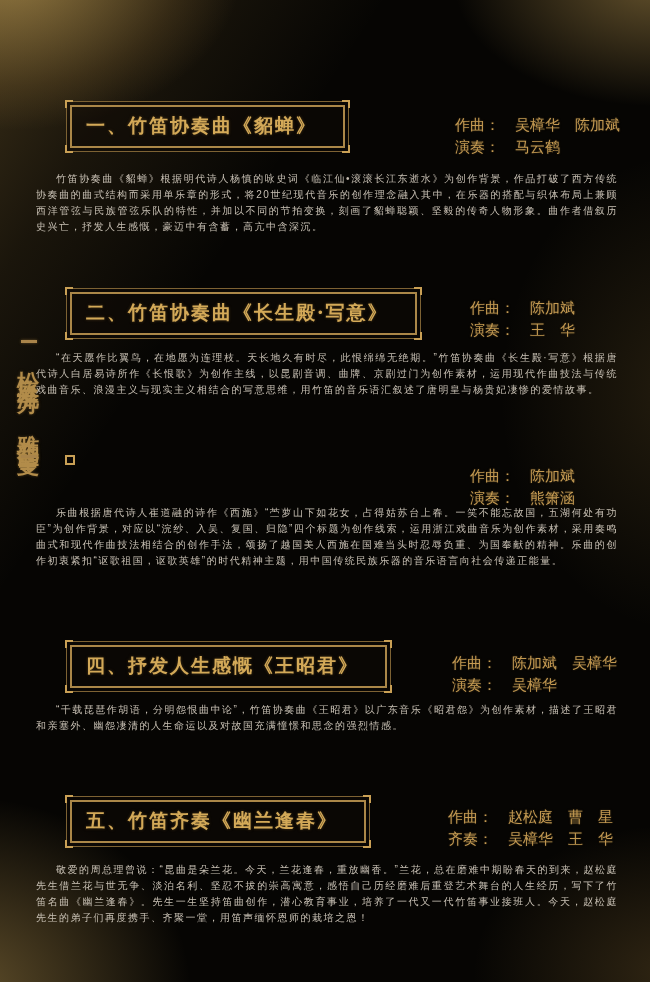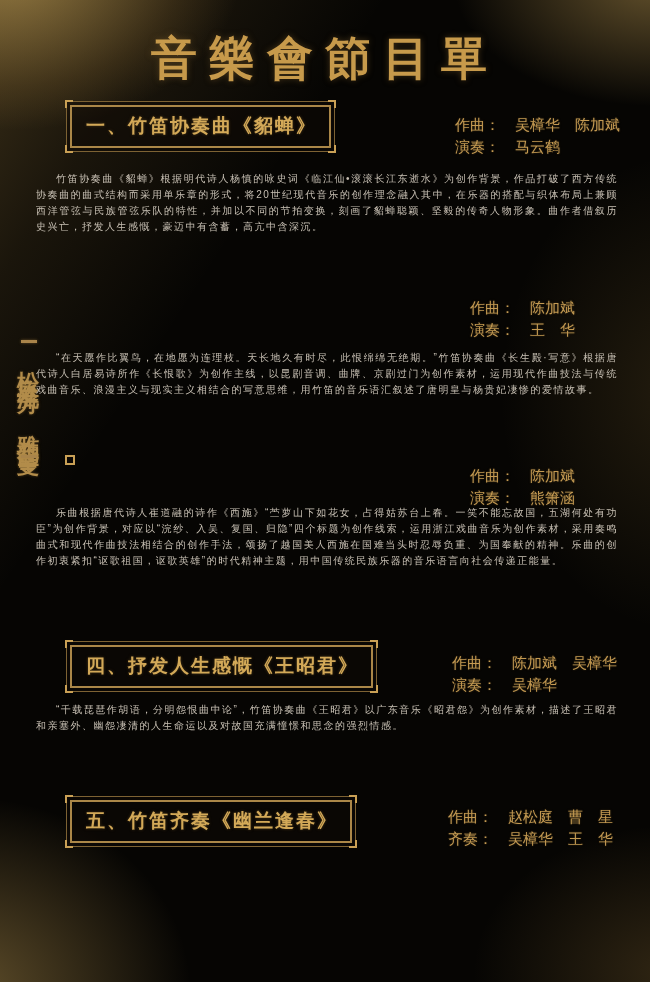--- a/index.html
+++ b/index.html
@@ -46,21 +46,21 @@
   .side-gap { height:16px; }
   .sec-box {
     position:absolute; left:66px;
     border:1px solid #7d6233;
     padding:3px;
     background:rgba(14,10,5,0.55);
   }
   .sec-box-inner {
     display:block;
     border:2px solid #ab8748;
-    padding:6px 12px 7px 14px;
+    padding:6px 26px 7px 14px;
     color:#d3a958;
     font-size:19px; font-weight:bold;
     letter-spacing:2px; white-space:nowrap;
     font-family:"DejaVu Serif", serif;
     text-shadow:0 0 3px rgba(120,90,40,0.6);
   }
   .corner { position:absolute; width:8px; height:8px; }
   .corner.tl { top:-2px; left:-2px; border-top:2px solid #c9a055; border-left:2px solid #c9a055; }
   .corner.tr { top:-2px; right:-2px; border-top:2px solid #c9a055; border-right:2px solid #c9a055; }
   .corner.bl { bottom:-2px; left:-2px; border-bottom:2px solid #c9a055; border-left:2px solid #c9a055; }
@@ -81,21 +81,20 @@
     letter-spacing:1.5px;
     text-align:justify;
     text-indent:2em;
   }
 </style>
 </head>
 <body>
 
 <div class="poster">
 
-  <h1 class="title">音樂會節目單</h1>
 
   <div class="side-calligraphy">
     <i class="side-bar"></i>
     <span class="side-group">松庭流芳</span>
     <span class="side-gap"></span>
     <span class="side-group">雅韵华曼</span>
     <i class="side-bar"></i>
   </div>
 
   <div class="sec-box" style="top:101px;">
@@ -110,20 +109,27 @@
       <span class="credit-label">作曲：</span>
       <span class="credit-value">吴樟华　陈加斌</span>
     </div>
     <div class="credit-line">
       <span class="credit-label">演奏：</span>
       <span class="credit-value">马云鹤</span>
     </div>
   </div>
   <p class="desc" style="top:171px;">竹笛协奏曲《貂蝉》根据明代诗人杨慎的咏史词《临江仙•滚滚长江东逝水》为创作背景，作品打破了西方传统协奏曲的曲式结构而采用单乐章的形式，将20世纪现代音乐的创作理念融入其中，在乐器的搭配与织体布局上兼顾西洋管弦与民族管弦乐队的特性，并加以不同的节拍变换，刻画了貂蝉聪颖、坚毅的传奇人物形象。曲作者借叙历史兴亡，抒发人生感慨，豪迈中有含蓄，高亢中含深沉。</p>
 
+  <div class="sec-box" style="top:288px;">
+    <i class="corner tl"></i>
+    <i class="corner tr"></i>
+    <i class="corner bl"></i>
+    <i class="corner br"></i>
+    <span class="sec-box-inner">二、竹笛协奏曲《长生殿·写意》</span>
+  </div>
   <div class="credits" style="top:297px; left:470px;">
     <div class="credit-line">
       <span class="credit-label">作曲：</span>
       <span class="credit-value">陈加斌</span>
     </div>
     <div class="credit-line">
       <span class="credit-label">演奏：</span>
       <span class="credit-value">王　华</span>
     </div>
   </div>
@@ -176,14 +182,15 @@
   <div class="credits" style="top:806px; left:448px;">
     <div class="credit-line">
       <span class="credit-label">作曲：</span>
       <span class="credit-value">赵松庭　曹　星</span>
     </div>
     <div class="credit-line">
       <span class="credit-label">齐奏：</span>
       <span class="credit-value">吴樟华　王　华</span>
     </div>
   </div>
+  <p class="desc" style="top:862px;">敬爱的周总理曾说：“昆曲是朵兰花。今天，兰花逢春，重放幽香。”兰花，总在磨难中期盼春天的到来，赵松庭先生借兰花与世无争、淡泊名利、坚忍不拔的崇高寓意，感悟自己历经磨难后重登艺术舞台的人生经历，写下了竹笛名曲《幽兰逢春》。先生一生坚持笛曲创作，潜心教育事业，培养了一代又一代竹笛事业接班人。今天，赵松庭先生的弟子们再度携手、齐聚一堂，用笛声缅怀恩师的栽培之恩！</p>
 
 </div>
 
 </body></html>

